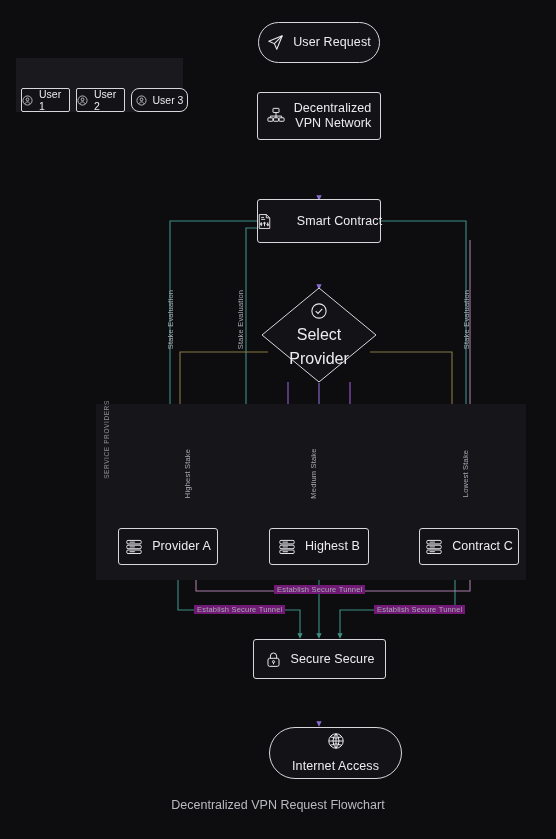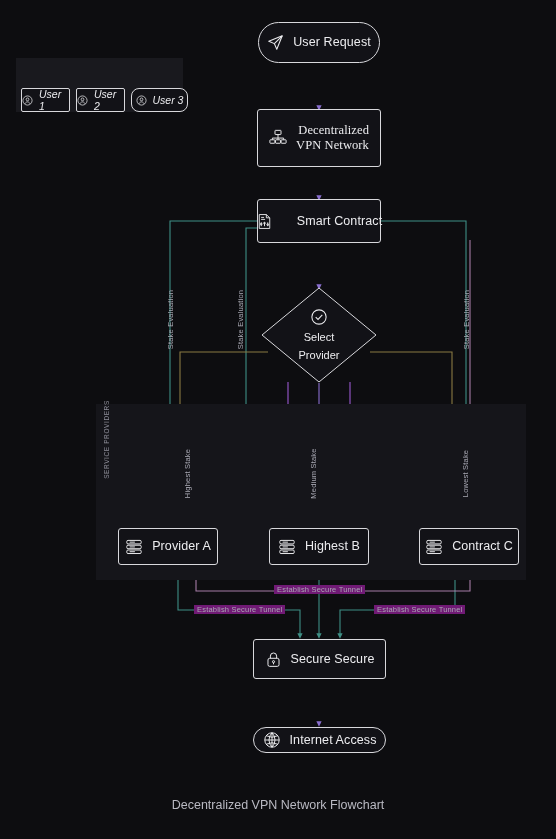--- a/index.html
+++ b/index.html
@@ -48,21 +48,21 @@
   .diamond-shape {
     position: absolute; left: 0; top: 0;
     width: 100%; height: 100%;
   }
   .diamond-inner {
     position: absolute; left: 0; top: 0;
     width: 100%; height: 100%;
     display: flex; flex-direction: column;
     align-items: center; justify-content: center;
     gap: 5px;
-    color: #ececef; font-size: 11px; line-height: 1.2;
+    color: #ececef; font-size: 16px; line-height: 1.2;
     text-align: center;
   }
 
   
   .group-box {
     position: absolute;
     background: #19191e;
     border: 0;
     z-index: 2;
   }
@@ -74,21 +74,20 @@
   .chip {
     position: absolute;
     display: flex; align-items: center; justify-content: center;
     gap: 6px;
     border: 1px solid #d8d8dc;
     background: #121217;
     color: #ececef;
     font-size: 10.5px;
     border-radius: 2px;
     z-index: 4;
-    font-style: italic;
   }
 
   
   .sp-box {
     position: absolute;
     background: #15151a;
     z-index: 1;
   }
   .sp-title {
     position: absolute;
@@ -239,21 +238,21 @@
   <div class="node stadium" style="left:258px; top:22px; width:122px; height:41px;">
     <span class="icon">
       <svg width="17" height="17" viewBox="0 0 24 24" fill="none" stroke="#ececef" stroke-width="1.5" stroke-linejoin="round">
         <path d="M21.5 2.5 L2.5 10.2 L10.4 13.6 L13.8 21.5 Z"></path>
         <path d="M10.4 13.6 L21.5 2.5"></path>
       </svg>
     </span>
     <span class="node-label">User Request</span>
   </div>
 
-  <div class="node rect" style="left:257px; top:109px; width:124px; height:58px;font-family:Liberation Serif, serif;">
+  <div class="node rect" style="left:257px; top:92px; width:124px; height:48px;">
     <span class="icon">
       <svg width="18" height="18" viewBox="0 0 24 24" fill="none" stroke="#ececef" stroke-width="1.3">
         <rect x="8" y="1.8" width="8" height="5.6" rx="0.7"></rect>
         <path d="M12 7.4 v3.1 M4.5 14.2 v-2.1 h15 v2.1 M12 10.5 v3.7"></path>
         <rect x="1.2" y="14.4" width="6.6" height="4.6" rx="0.7"></rect>
         <rect x="8.7" y="14.4" width="6.6" height="4.6" rx="0.7"></rect>
         <rect x="16.2" y="14.4" width="6.6" height="4.6" rx="0.7"></rect>
       </svg>
     </span>
     <span class="node-label">
@@ -334,21 +333,21 @@
       <svg width="17" height="17" viewBox="0 0 24 24" fill="none" stroke="#ececef" stroke-width="1.4">
         <rect x="4.2" y="10.3" width="15.6" height="11.4" rx="2.4"></rect>
         <path d="M7.6 10.3 V7.2 a4.4 4.4 0 0 1 8.8 0 v3.1"></path>
         <circle cx="12" cy="15.1" r="1.5"></circle>
         <path d="M12 16.6 v2.2"></path>
       </svg>
     </span>
     <span class="node-label">Secure Secure</span>
   </div>
 
-  <div class="node stadium" style="left:253px; top:727px; width:133px; height:26px;">
+  <div class="node stadium" style="left:269px; top:727px; width:133px; height:52px;flex-direction:column;">
     <span class="icon">
       <svg width="18" height="18" viewBox="0 0 24 24" fill="none" stroke="#ececef" stroke-width="1.3">
         <circle cx="12" cy="12" r="9.6"></circle>
         <path d="M2.4 12 h19.2"></path>
         <path d="M12 2.4 v19.2"></path>
         <path d="M12 2.4 a13.5 13.5 0 0 0 0 19.2 a13.5 13.5 0 0 0 0 -19.2"></path>
         <path d="M4.6 6.4 a16 16 0 0 0 14.8 0 M4.6 17.6 a16 16 0 0 1 14.8 0"></path>
       </svg>
     </span>
     <span class="node-label">Internet Access</span>
@@ -359,15 +358,15 @@
   <div class="elabel vert" style="left:426px; top:315px; width:80px; text-align:center;">Stake Evaluation</div>
 
   <div class="elabel vert" style="left:150px; top:469px; width:74px; text-align:center;">Highest Stake</div>
   <div class="elabel vert" style="left:274px; top:469px; width:78px; text-align:center;">Medium Stake</div>
   <div class="elabel vert" style="left:428px; top:469px; width:74px; text-align:center;">Lowest Stake</div>
 
   <div class="elabel flat" style="left:274px; top:585px;">Establish Secure Tunnel</div>
   <div class="elabel flat" style="left:194px; top:605px;">Establish Secure Tunnel</div>
   <div class="elabel flat" style="left:374px; top:605px;">Establish Secure Tunnel</div>
 
-  <div class="caption" style="top:798px;">Decentralized VPN Network Flowchart</div>
+  <div class="caption" style="top:798px;">Decentralized VPN Request Flowchart</div>
 
 </div>
 
 </body></html>

